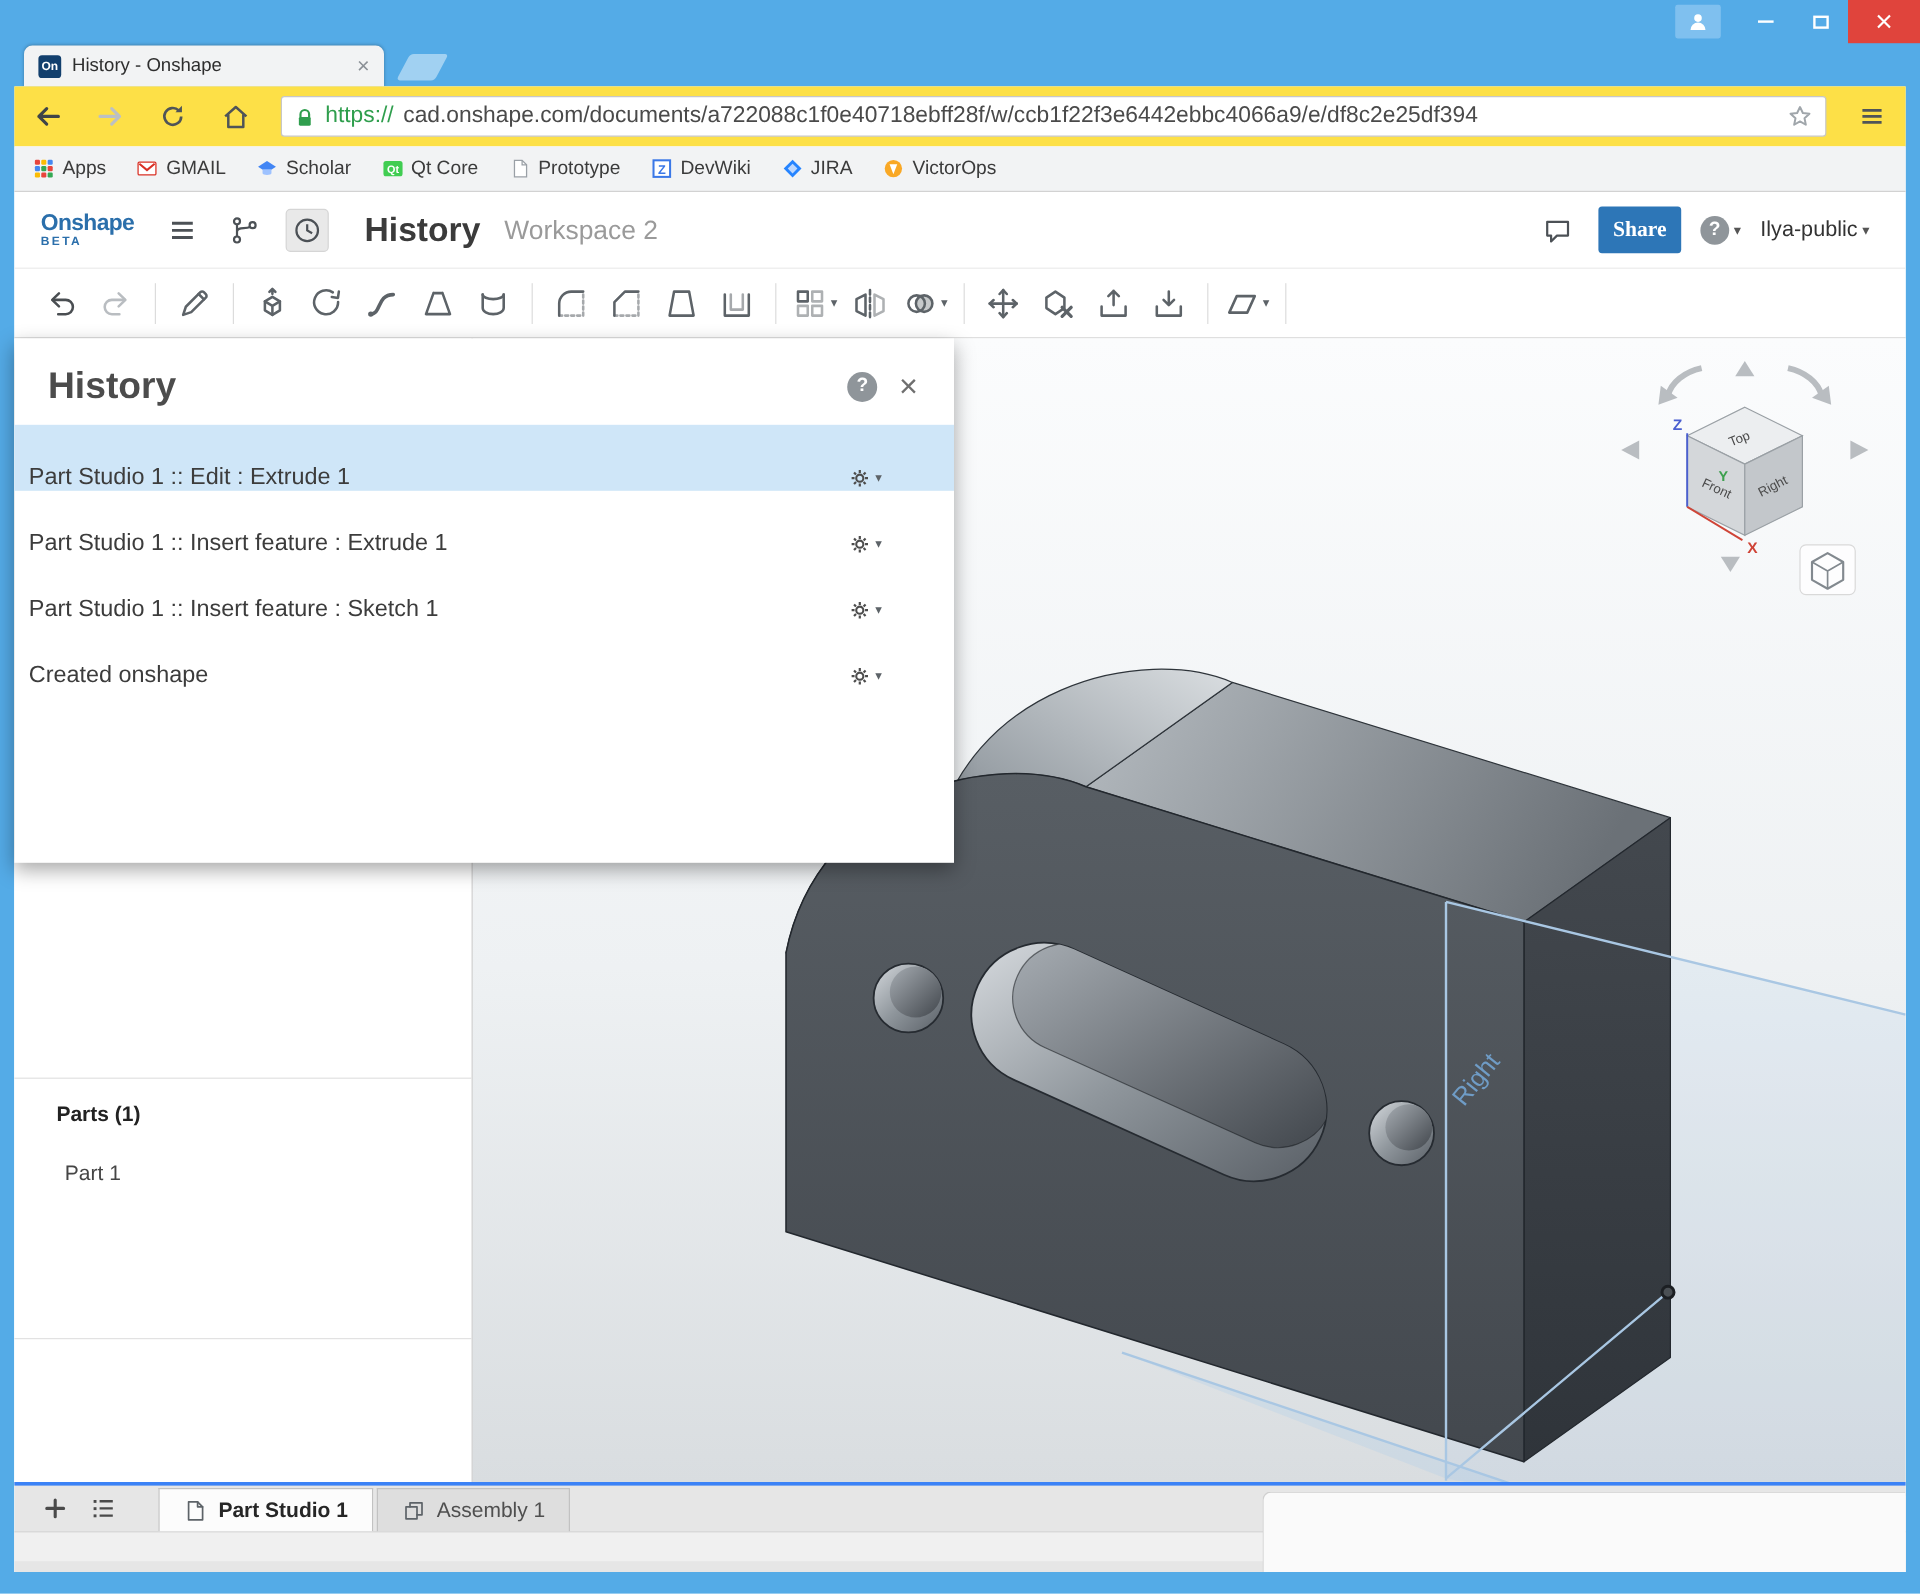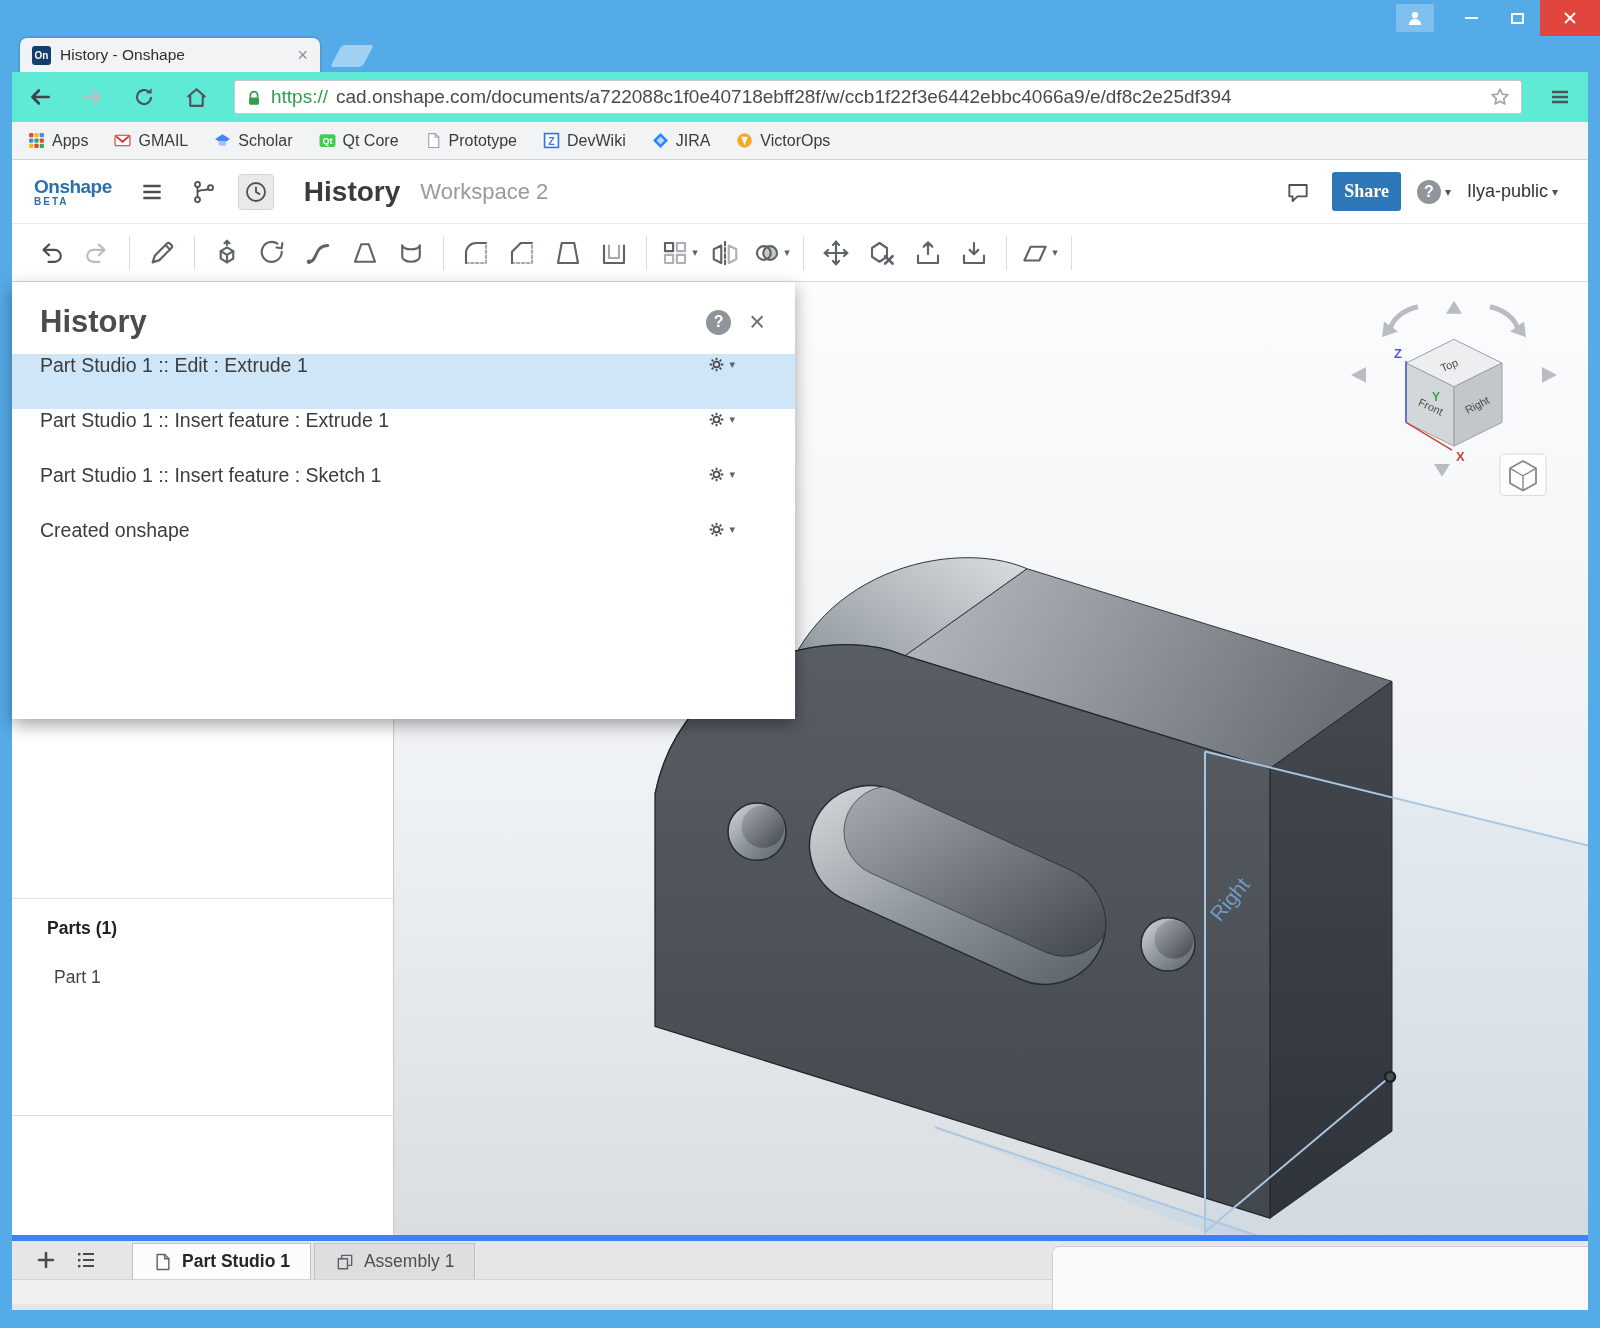--- a/index.html
+++ b/index.html
@@ -19,21 +19,21 @@
   
   .tabstrip{position:absolute;top:36px;left:0;right:0;height:36px;padding-left:20px;display:flex;align-items:flex-end}
   .tab{width:300px;height:34px;background:#f2f3f4;border-radius:7px 7px 0 0;display:flex;align-items:center;padding:0 12px;gap:9px;box-shadow:0 0 3px rgba(0,0,0,.3)}
   .favicon{width:19px;height:19px;background:#123f6d;border-radius:3px;color:#fff;font-size:10px;font-weight:bold;display:flex;align-items:center;justify-content:center;flex:none}
   .tab-title{flex:1;font-size:15.5px;color:#2e2e2e;white-space:nowrap;overflow:hidden}
   .tab-close{color:#8b9096;font-size:18px;line-height:1}
   .newtab-stub{width:32px;height:22px;background:rgba(255,255,255,.45);margin:0 0 5px 16px;transform:skewX(-28deg);border-radius:3px}
 
   
   .browser-body{position:absolute;top:72px;left:12px;right:12px;bottom:18px;background:#fff;display:flex;flex-direction:column}
-  .nav-toolbar{height:50px;background:#5eead4;display:flex;align-items:center;gap:24px;padding:0 14px;flex:none}
+  .nav-toolbar{height:50px;background:#fde047;display:flex;align-items:center;gap:24px;padding:0 14px;flex:none}
   .nav-btn{width:28px;height:28px;display:flex;align-items:center;justify-content:center}
   .omnibox{flex:1;height:34px;background:#fff;border:1px solid #c7c7c7;border-radius:3px;display:flex;align-items:center;padding:0 10px;gap:8px;font-size:19px;min-width:0}
   .url-scheme{color:#2f9e4d;flex:none}
   .url-rest{color:#4a4a4a;white-space:nowrap;overflow:hidden;flex:1;min-width:0}
 
   .bookmarks-bar{height:38px;background:#f2f3f4;border-bottom:1px solid #d2d2d2;display:flex;align-items:center;gap:26px;padding:0 16px;flex:none}
   .bookmark{display:flex;align-items:center;gap:7px;font-size:16px;color:#3b3b3b}
 
   
   .app{flex:1;display:flex;flex-direction:column;background:#fff;min-height:0}
@@ -67,27 +67,27 @@
   .part-item{font-size:17.5px;color:#454545;height:34px;display:flex;align-items:center}
   .viewport{flex:1;position:relative;background:linear-gradient(180deg,#fbfcfd 0%,#eef1f3 55%,#d9dde0 100%);min-width:0}
   .scene{position:absolute;inset:0;width:100%;height:100%}
 
   
   .history-panel{position:absolute;left:0;top:0;width:783px;height:437px;background:#fff;z-index:6;box-shadow:0 6px 16px rgba(0,0,0,.35)}
   .hp-header{display:flex;align-items:center;padding:22px 30px 14px 28px}
   .hp-title{font-size:31px;font-weight:bold;color:#4c4c4c;flex:1}
   .hp-help{width:25px;height:25px;border-radius:50%;background:#8f959a;color:#fff;font-size:16px;font-weight:bold;display:flex;align-items:center;justify-content:center;margin-right:18px}
   .hp-close{color:#6f6f6f;font-size:27px;line-height:1}
-  .hist-item{height:55px;display:flex;align-items:flex-start;padding-left:28px;font-size:19.5px;color:#3c3c3c}
+  .hist-item{height:55px;display:flex;align-items:flex-end;padding-left:12px;font-size:19.5px;color:#3c3c3c}
   .hist-item.selected{background:#cfe6f8}
   .hist-label{flex:1;min-width:0;white-space:nowrap;overflow:hidden}
   .hist-actions{display:flex;align-items:center;margin-right:60px}
 
   
-  .bottom-bar{height:75px;background:#e6e6e6;border-top:6px solid #3b82f6;position:relative;flex:none}
+  .bottom-bar{height:75px;background:#e6e6e6;border-top:3px solid #3b82f6;position:relative;flex:none}
   .tabs-row{height:38px;display:flex;align-items:flex-end;padding-left:14px}
   .scroll-row{height:25px;background:#f0f0f0;border-top:1px solid #d4d4d4}
   .sq-btn{width:40px;height:34px;display:flex;align-items:center;justify-content:center;margin-bottom:2px}
   .ws-tab{display:flex;align-items:center;gap:9px;padding:0 20px;font-size:17.5px;height:36px;border:1px solid #c2c2c2;border-bottom:none;margin-right:3px}
   .ws-tab.active{background:#fcfcfc;font-weight:bold;color:#262626}
   .ws-tab.inactive{background:#dedede;color:#4f4f4f}
   #ws-tabs{display:flex;align-items:flex-end;margin-left:26px;height:100%}
   .scroll-area{position:absolute;left:1040px;right:0;top:5px;bottom:0;background:#fafafa;border:1px solid #d0d0d0;border-right:none;border-bottom:none;border-top-left-radius:7px}
 </style>
 </head>

